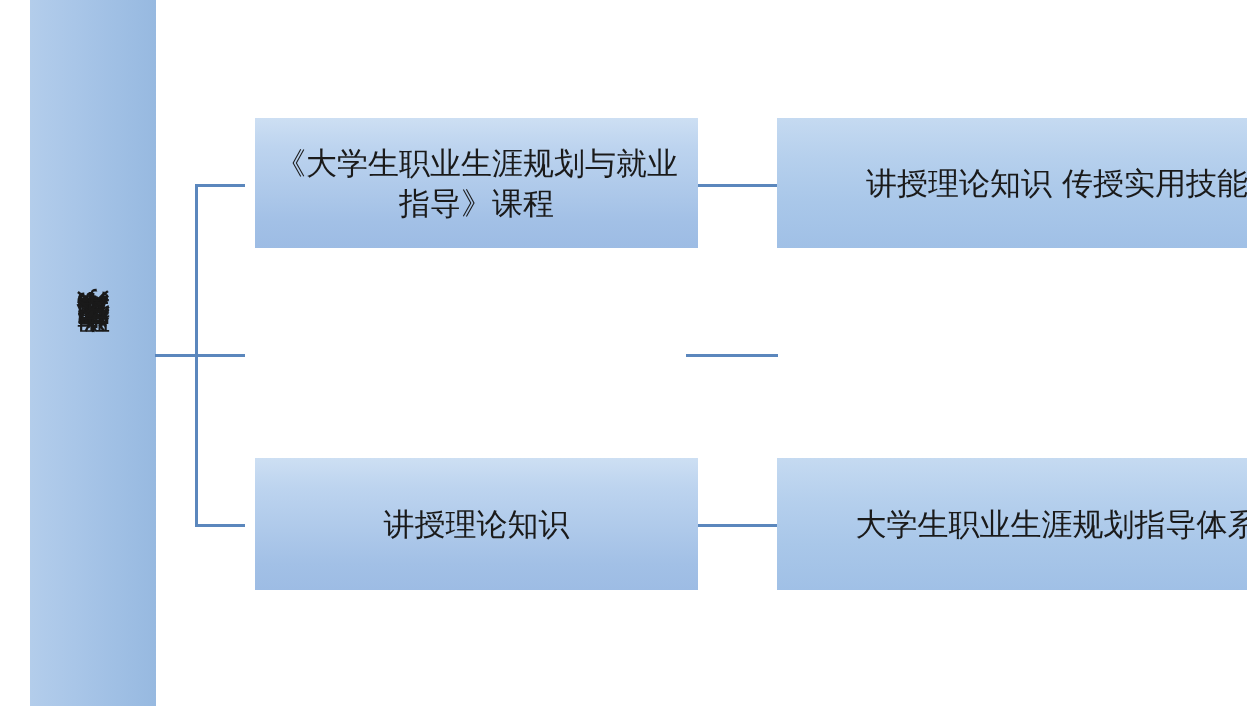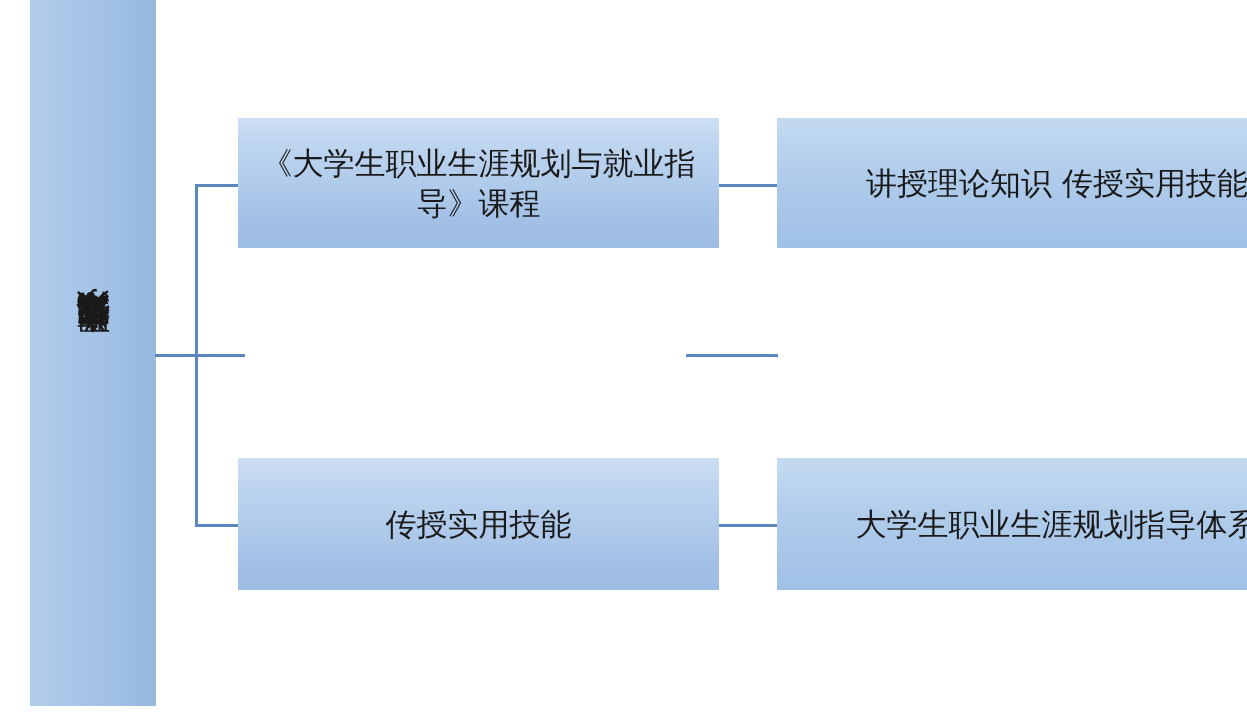--- a/index.html
+++ b/index.html
@@ -75,21 +75,21 @@
         #b6d0ed 30%,
         #a9c7e9 65%,
         #a0c0e6 100%);
   }
   .node-text {
     display: block;
     width: 100%;
   }
 
   
-  .col-a { left: 238px; width: 481px; }
+  .col-a { left: 255px; width: 443px; }
   
   .col-b { left: 777px; width: 560px; }
 
   .row-1 { top: 118px; height: 130px; }
   .row-2 { top: 289px; height: 131px; }
   .row-3 { top: 458px; height: 132px; }
 
   
   .conn {
     position: absolute;
@@ -133,19 +133,19 @@
 
   <div class="node col-a row-1">
     <span class="node-text">《大学生职业生涯规划与就业指导》课程</span>
   </div>
   <div class="node col-b row-1 node-mid">
     <span class="node-text">讲授理论知识 传授实用技能</span>
   </div>
 
 
   <div class="node col-a row-3">
-    <span class="node-text">传授实用技能</span>
+    <span class="node-text">讲授理论知识</span>
   </div>
   <div class="node col-b row-3 node-mid">
     <span class="node-text">大学生职业生涯规划指导体系</span>
   </div>
 
 </div>
 
 </body></html>

